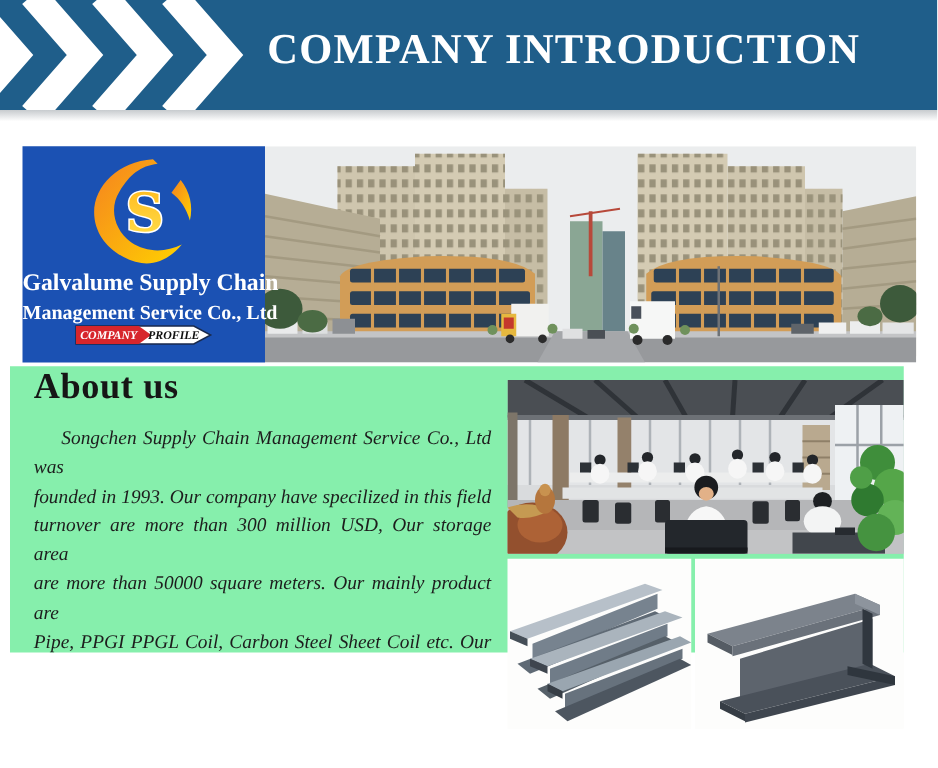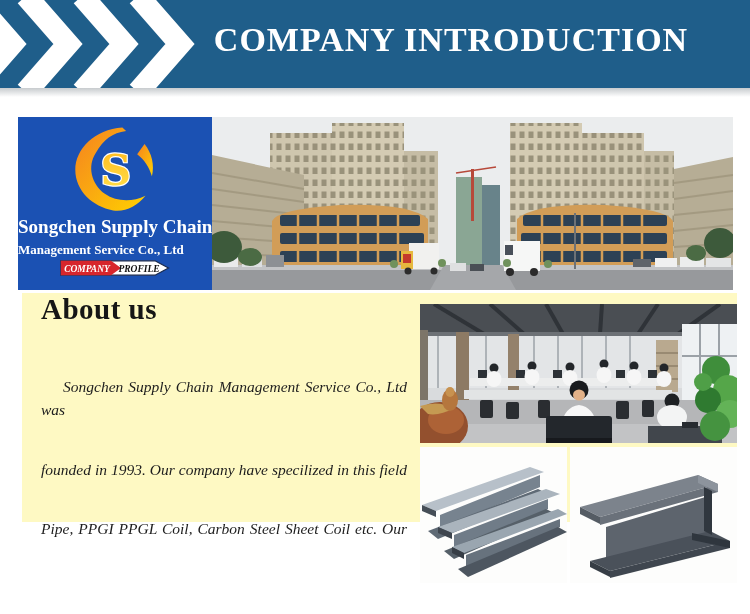--- a/index.html
+++ b/index.html
@@ -15,31 +15,31 @@
   .banner-shadow{position:absolute;left:0;top:88px;width:750px;height:9px;
         background:linear-gradient(to bottom,#c7cbce,rgba(255,255,255,0));}
 
   
   .hero{position:absolute;left:18px;top:117px;width:715px;height:173px;display:flex;}
   .brand-panel{position:relative;width:194px;height:173px;background:#1b51b3;flex:none;}
   .logo{position:absolute;left:50%;top:6px;transform:translateX(-50%);}
   .brand-name{position:absolute;left:0;right:0;top:99px;text-align:center;color:#ffffff;
         font-weight:bold;font-size:19px;white-space:nowrap;}
   .brand-sub{position:absolute;left:0;right:0;top:125px;color:#ffffff;
-        font-weight:bold;font-size:13px;white-space:nowrap;}
+        font-weight:bold;font-size:16px;white-space:nowrap;}
   .badge{position:absolute;left:50%;top:143px;transform:translateX(-50%);}
   .city{width:521px;height:173px;flex:none;}
 
   
-  .panel{position:absolute;left:22px;top:293px;width:715px;height:229px;background:#fef9c3;}
+  .panel{position:absolute;left:8px;top:293px;width:715px;height:229px;background:#86efac;}
   .about-h{position:absolute;left:19px;top:0px;font-size:29px;font-weight:bold;
         color:#161616;letter-spacing:.5px;}
   .para{position:absolute;left:19px;top:46px;width:366px;font-style:italic;
         font-size:15.5px;color:#1d1d1d;}
-  .pline{line-height:23.3px;text-align:justify;text-align-last:justify;margin-top:36px;}
+  .pline{line-height:23.3px;text-align:justify;text-align-last:justify;}
   .pline.first{text-indent:22px;}
 
   .office{position:absolute;left:398px;top:11px;width:317px;height:139px;}
   .tile{position:absolute;top:154px;height:136px;background:#fdfdfc;}
   .tile1{left:398px;width:147px;}
   .tile2{left:548px;width:167px;}
   svg{display:block;}
 </style>
 </head>
 <body>
@@ -71,21 +71,21 @@
           <linearGradient id="lg2" x1="0" y1="0" x2="0" y2="1">
             <stop offset="0" stop-color="#ffb81c"></stop>
               <stop offset="1" stop-color="#ffe14d"></stop>
           </linearGradient>
         </defs>
         <path d="M60,4 C30,6 9,27 9,50 C9,73 28,90 50,94 C63,96 76,89 85,78
                  C71,85 54,85 41,76 C26,65 22,46 31,32 C40,17 49,10 64,8 Z" fill="url(#lg1)"></path>
         <path d="M84,22 C92,32 95,45 92,57 C89,47 84,39 76,33 Z" fill="url(#lg1)"></path>
         <text x="53" y="66" text-anchor="middle" font-family="DejaVu Serif, serif" font-size="46" font-weight="bold" fill="url(#lg2)" stroke="#ffffff" stroke-width="2.6" paint-order="stroke">S</text>
       </svg>
-      <div class="brand-name">Songchen Supply Chain</div>
+      <div class="brand-name">Galvalume Supply Chain</div>
       <div class="brand-sub">Management Service Co., Ltd</div>
       <svg class="badge" width="110" height="16" viewBox="0 0 110 16">
         <polygon points="0.8,0.8 95,0.8 108.5,8 95,15.2 0.8,15.2" fill="#ffffff" stroke="#18294d" stroke-width="1.2"></polygon>
         <polygon points="0.8,0.8 51,0.8 61,8 51,15.2 0.8,15.2" fill="#d7262c"></polygon>
         <text x="27" y="11.6" text-anchor="middle" font-family="Liberation Serif, serif" font-size="9.5" font-weight="bold" font-style="italic" fill="#ffffff">COMPANY</text>
         <text x="79" y="11.6" text-anchor="middle" font-family="Liberation Serif, serif" font-size="9.5" font-weight="bold" font-style="italic" fill="#101010">PROFILE</text>
       </svg>
     </div>
 
     <svg class="city" viewBox="0 0 521 173" preserveAspectRatio="none">
@@ -182,20 +182,22 @@
         <circle cx="182" cy="147" r="4" fill="#6f915c"></circle>
       <rect x="362" y="96" width="2" height="56" fill="#6e7276"></rect>
     </svg>
   </div>
 
   <div class="panel">
     <div class="about-h">About us</div>
     <div class="para">
         <div class="pline first">Songchen Supply Chain Management Service Co., Ltd was</div>
         <div class="pline">founded in 1993. Our company have specilized in this field</div>
+        <div class="pline">turnover are more than 300 million USD, Our storage area</div>
+        <div class="pline">are more than 50000 square meters. Our mainly product are</div>
         <div class="pline">Pipe, PPGI PPGL Coil, Carbon Steel Sheet Coil etc. Our</div>
       </div>
 
     <svg class="office" viewBox="0 0 317 139" preserveAspectRatio="none">
       <rect width="317" height="139" fill="#d9dbdd"></rect>
       <rect x="0" y="0" width="317" height="30" fill="#4a4e53"></rect>
       <g stroke="#2f3338" stroke-width="4">
         <line x1="14" y1="0" x2="64" y2="30"></line>
           <line x1="70" y1="0" x2="104" y2="30"></line>
         <line x1="126" y1="0" x2="143" y2="30"></line>

